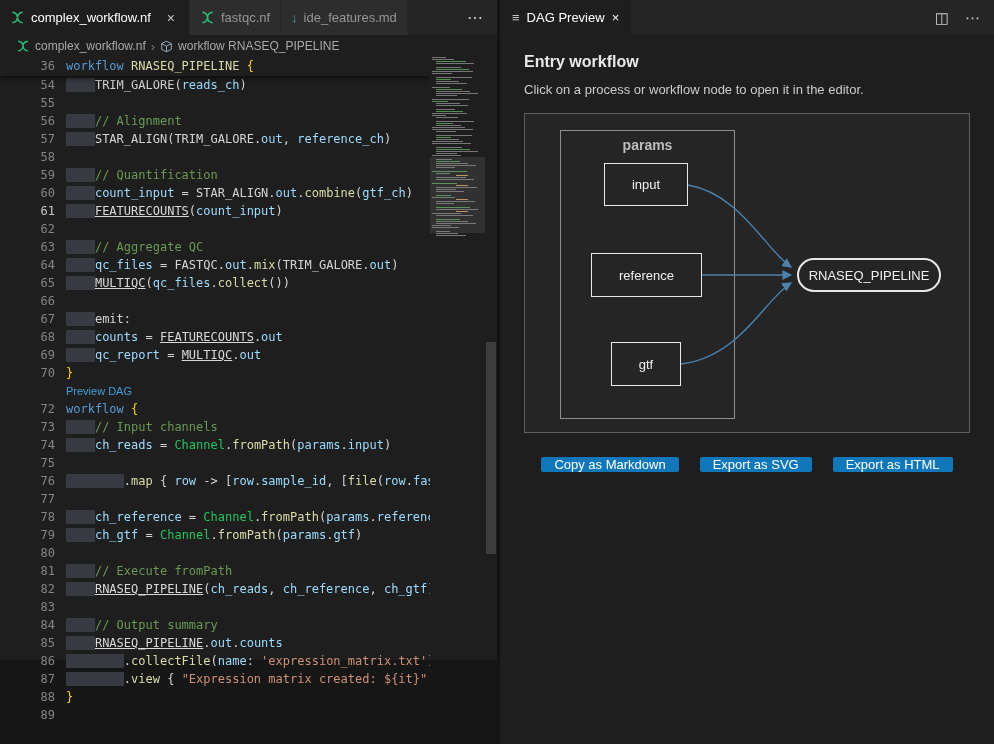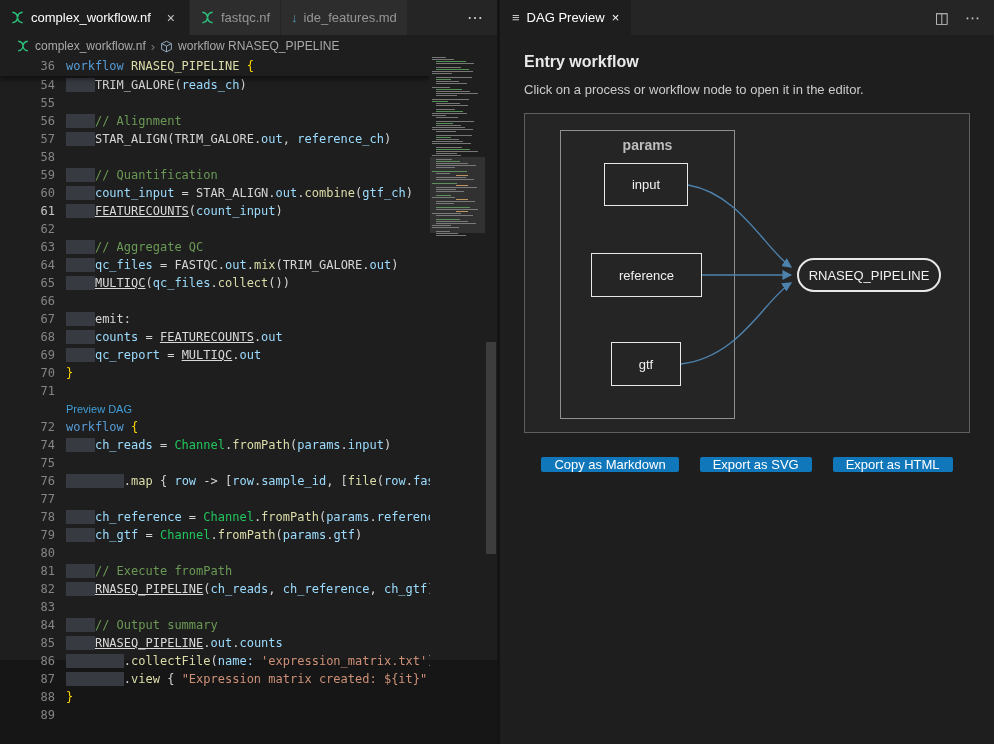--- a/index.html
+++ b/index.html
@@ -199,30 +199,30 @@
       </div>
       <div class="cl">
         <span class="ln">69</span>
         <span class="lc"><span class="ih">    </span><span class="tk-v">qc_report</span><span class="tk-p"> = </span><span class="tk-u">MULTIQC</span><span class="tk-p">.</span><span class="tk-v">out</span></span>
       </div>
       <div class="cl">
         <span class="ln">70</span>
         <span class="lc"><span class="tk-b">}</span></span>
       </div>
       <div class="cl">
-        <span class="ln">71</span>
-        <span class="lc"></span>
-      </div>
-      <div class="cl">
         <span class="ln"></span>
         <span class="lc lens">Preview DAG</span>
       </div>
       <div class="cl">
         <span class="ln">72</span>
         <span class="lc"><span class="tk-k">workflow </span><span class="tk-b">{</span></span>
+      </div>
+      <div class="cl">
+        <span class="ln">73</span>
+        <span class="lc"><span class="ih">    </span><span class="tk-c">// Input channels</span></span>
       </div>
       <div class="cl">
         <span class="ln">74</span>
         <span class="lc"><span class="ih">    </span><span class="tk-v">ch_reads</span><span class="tk-p"> = </span><span class="tk-t">Channel</span><span class="tk-p">.</span><span class="tk-f">fromPath</span><span class="tk-p">(</span><span class="tk-v">params</span><span class="tk-p">.</span><span class="tk-v">input</span><span class="tk-p">)</span></span>
       </div>
       <div class="cl">
         <span class="ln">75</span>
       </div>
       <div class="cl">
         <span class="ln">76</span>

